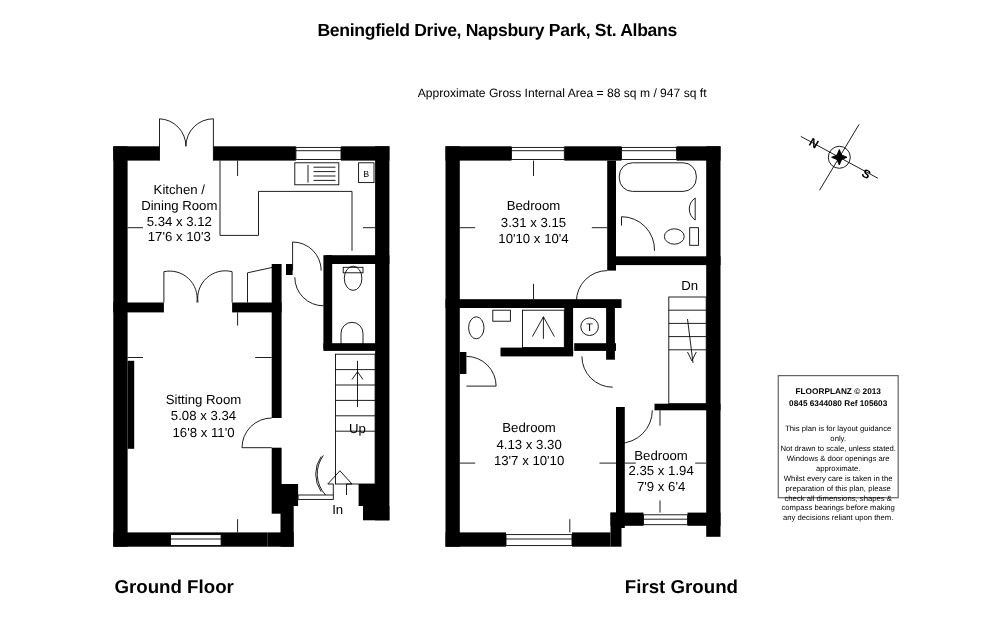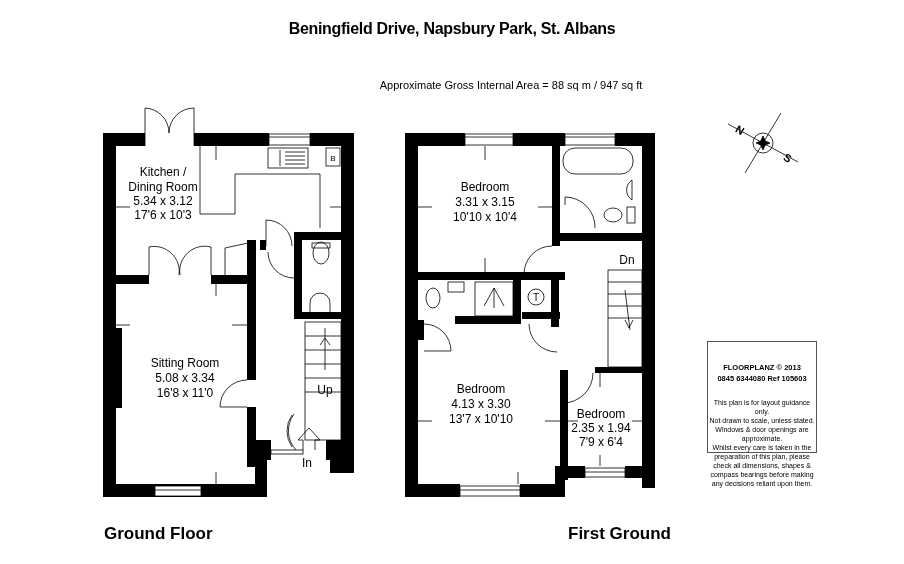--- a/index.html
+++ b/index.html
@@ -3,21 +3,21 @@
 <meta charset="utf-8">
 <style>
   html,body{margin:0;padding:0;background:#fff;}
   body{width:904px;height:564px;position:relative;overflow:hidden;font-family:"Liberation Sans",sans-serif;color:#000;}
   .title{position:absolute;left:0;top:20px;width:904px;text-align:center;font-weight:bold;font-size:16px;letter-spacing:-0.3px;}
   .subtitle{position:absolute;left:0;top:79px;width:904px;text-align:center;font-size:11px;padding-left:36px;box-sizing:border-box;margin-left:41px;}
   .floor-label{position:absolute;font-weight:bold;font-size:17px;top:524px;}
   svg{position:absolute;left:0;top:0;}
   .room-text{font-family:"Liberation Sans",sans-serif;font-size:12px;text-anchor:middle;}
   .small{font-size:11px;}
-  .note{position:absolute;left:707px;top:341px;width:110px;height:112px;border:1px solid #555;box-sizing:border-box;font-size:7px;text-align:center;line-height:9px;padding-top:20px;}
+  .note{position:absolute;left:707px;top:341px;width:110px;height:112px;border:1px solid #555;box-sizing:border-box;font-size:7px;text-align:center;line-height:9px;padding-top:8px;}
   .note .hdr{font-weight:bold;font-size:7.5px;line-height:11px;}
 </style>
 </head>
 <body>
 
 <div class="title">Beningfield Drive, Napsbury Park, St. Albans</div>
 <div class="subtitle">Approximate Gross Internal Area = 88 sq m / 947 sq ft</div>
 
 <svg width="904" height="564" viewBox="0 0 904 564">
 

